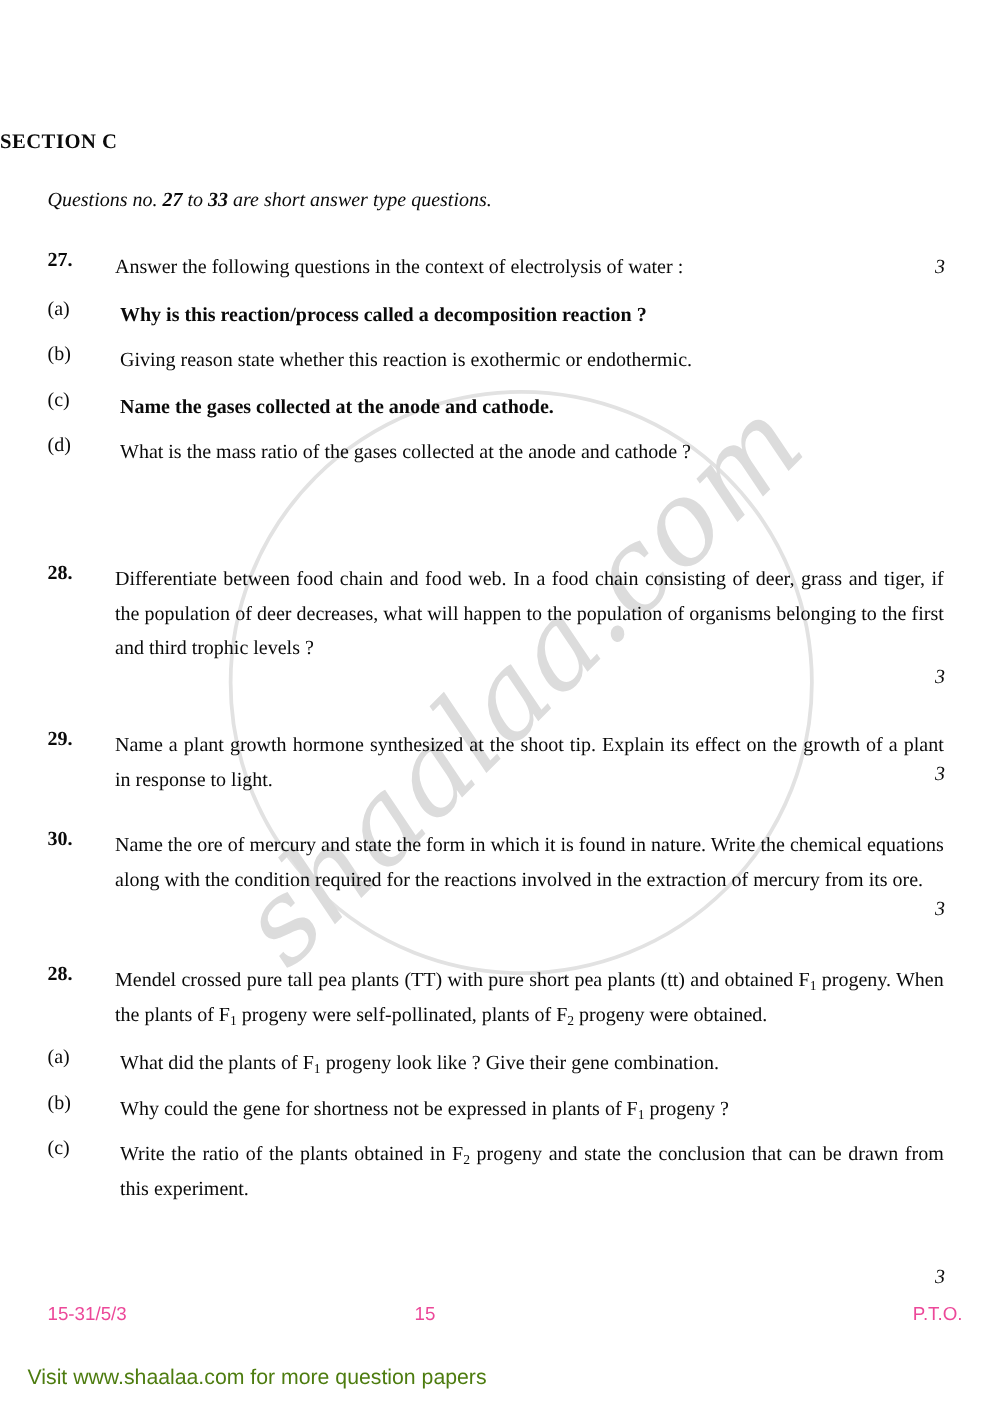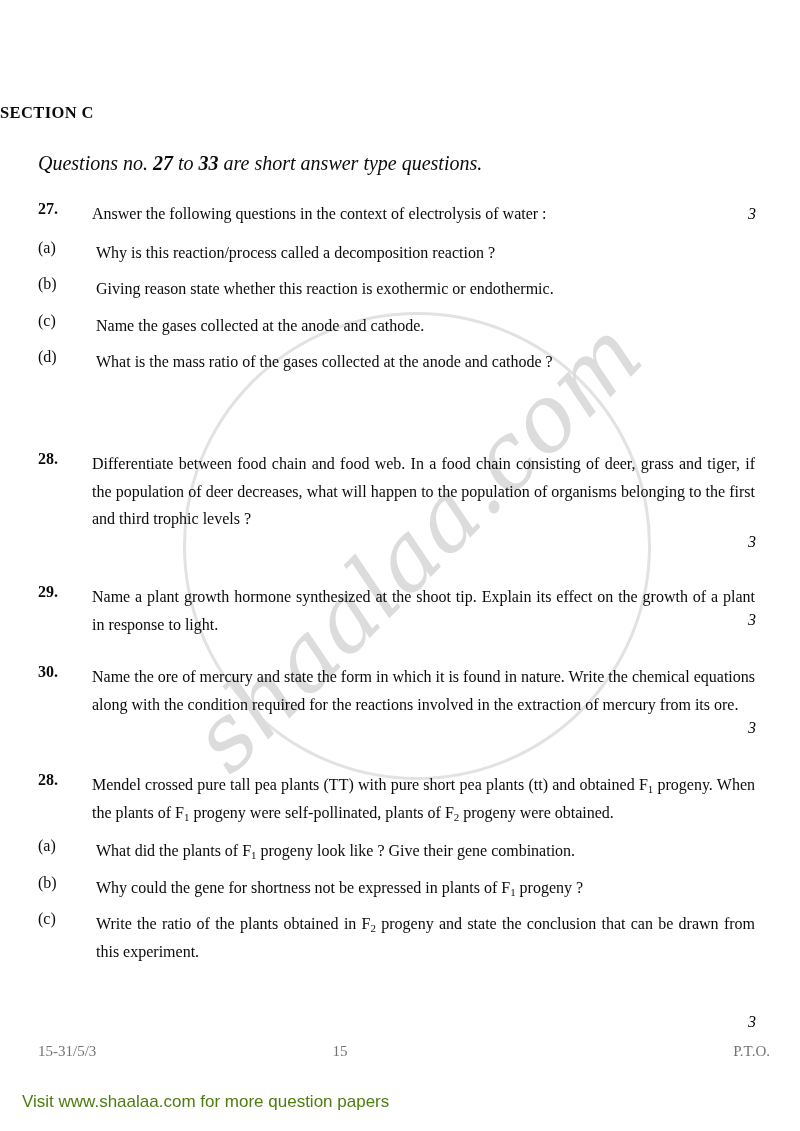--- a/index.html
+++ b/index.html
@@ -61,21 +61,21 @@
     font-size: 16.5px;
     letter-spacing: 0.4px;
   }
 
   #instruction {
     position: absolute;
     left: 38px;
     top: 152px;
     width: 680px;
     font-style: italic;
-    font-size: 20px;
+    font-size: 16px;
   }
   #instruction b { font-weight: bold; font-style: italic; }
 
   .question {
     position: absolute;
     left: 38px;
     width: 717px;
   }
   .qnum {
     position: absolute;
@@ -105,21 +105,21 @@
     width: 52px;
     font-size: 16px;
   }
   .subtext {
     margin-left: 58px;
     font-size: 16px;
     line-height: 27.5px;
     text-align: justify;
     text-justify: inter-word;
   }
-  .subtext.nojust { text-align: left; }
+  .subtext.nojust { text-align: left; font-weight: bold; }
 
   .marks {
     position: absolute;
     width: 22px;
     text-align: left;
     font-style: italic;
     font-size: 16px;
   }
 
   sub {
@@ -128,23 +128,23 @@
     line-height: 0;
   }
 
   
   #footer {
     position: absolute;
     left: 0;
     top: 1043px;
     width: 800px;
     height: 24px;
-    font-family: Liberation Serif, serif;
+    font-family: Liberation Sans, sans-serif;
     font-size: 15px;
-    color: #737373;
+    color: #ec4899;
   }
   #footer .f-left  { position: absolute; left: 38px;  top: 0; }
   #footer .f-mid   { position: absolute; left: 0; top: 0; width: 680px; text-align: center; }
   #footer .f-right { position: absolute; right: 30px; top: 0; }
 
   #visit-line {
     position: absolute;
     left: 22px;
     top: 1092px;
     font-family: "Liberation Sans", "DejaVu Sans", sans-serif;

